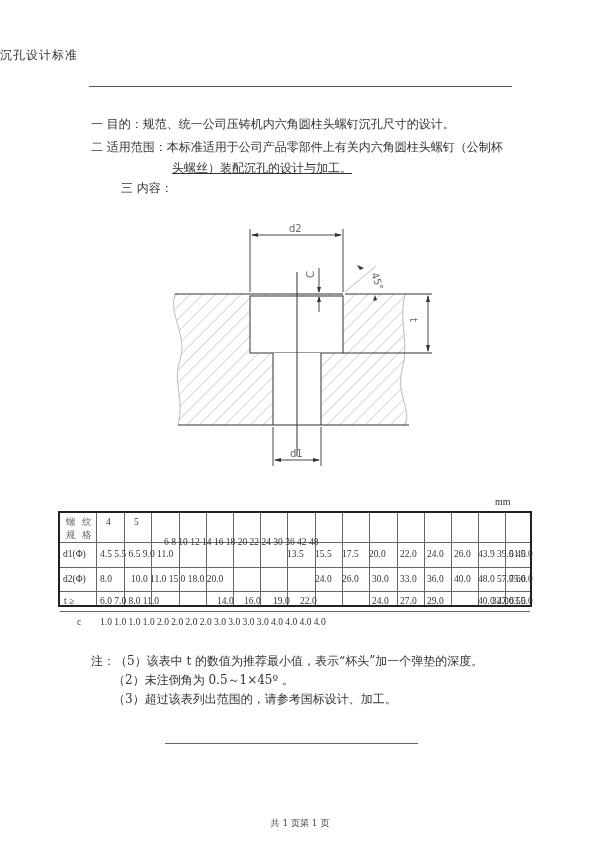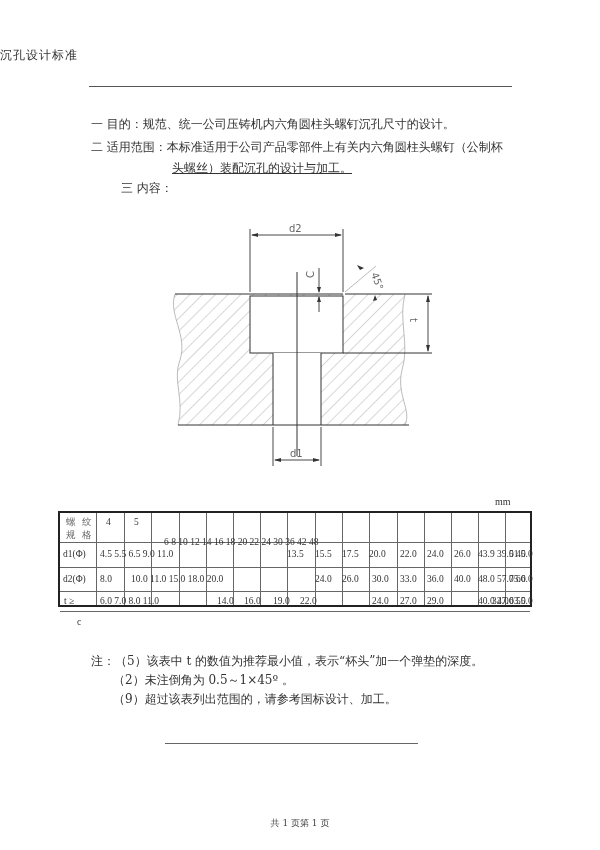--- a/index.html
+++ b/index.html
@@ -170,23 +170,24 @@
   <div class="cell-txt" style="left:184px;top:82px;">16.0</div>
   <div class="cell-txt" style="left:213px;top:82px;">19.0</div>
   <div class="cell-txt" style="left:240px;top:82px;">22.0</div>
   <div class="cell-txt" style="left:312px;top:82px;">24.0</div>
   <div class="cell-txt" style="left:340px;top:82px;">27.0</div>
   <div class="cell-txt" style="left:367px;top:82px;">29.0</div>
   <div class="cell-txt" style="left:394px;top:82px;margin-left:38px;">32.0</div>
   <div class="cell-txt" style="left:418px;top:82px;">40.0 47.0 55.0</div>
   <div class="cell-txt" style="left:449px;top:82px;">63.0</div>
 
+  <div class="cell-txt" style="left:40px;top:103px;">1.0 1.0 1.0 1.0 2.0 2.0 2.0 2.0 3.0 3.0 3.0 3.0 4.0 4.0 4.0 4.0</div>
 </div>
 
 <div class="abs notes n1">
   <span>注：</span><span>（5）该表中 t 的数值为推荐最小值，表示“杯头”加一个弹垫的深度。</span>
 </div>
 <div class="abs notes n2">（2）未注倒角为 0.5～1×45º 。</div>
-<div class="abs notes n3">（9）超过该表列出范围的，请参考国标设计、加工。</div>
+<div class="abs notes n3">（3）超过该表列出范围的，请参考国标设计、加工。</div>
 
 <div class="abs rule-bot"></div>
 
 <div class="abs footer">共 1 页第 1 页</div>
 
 </body></html>

